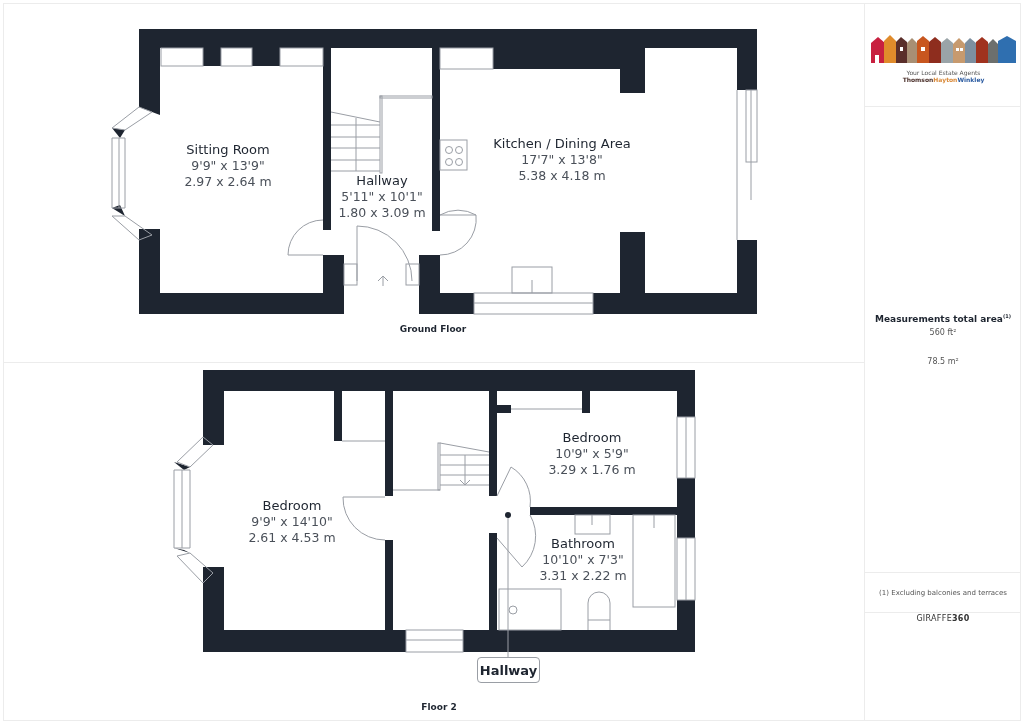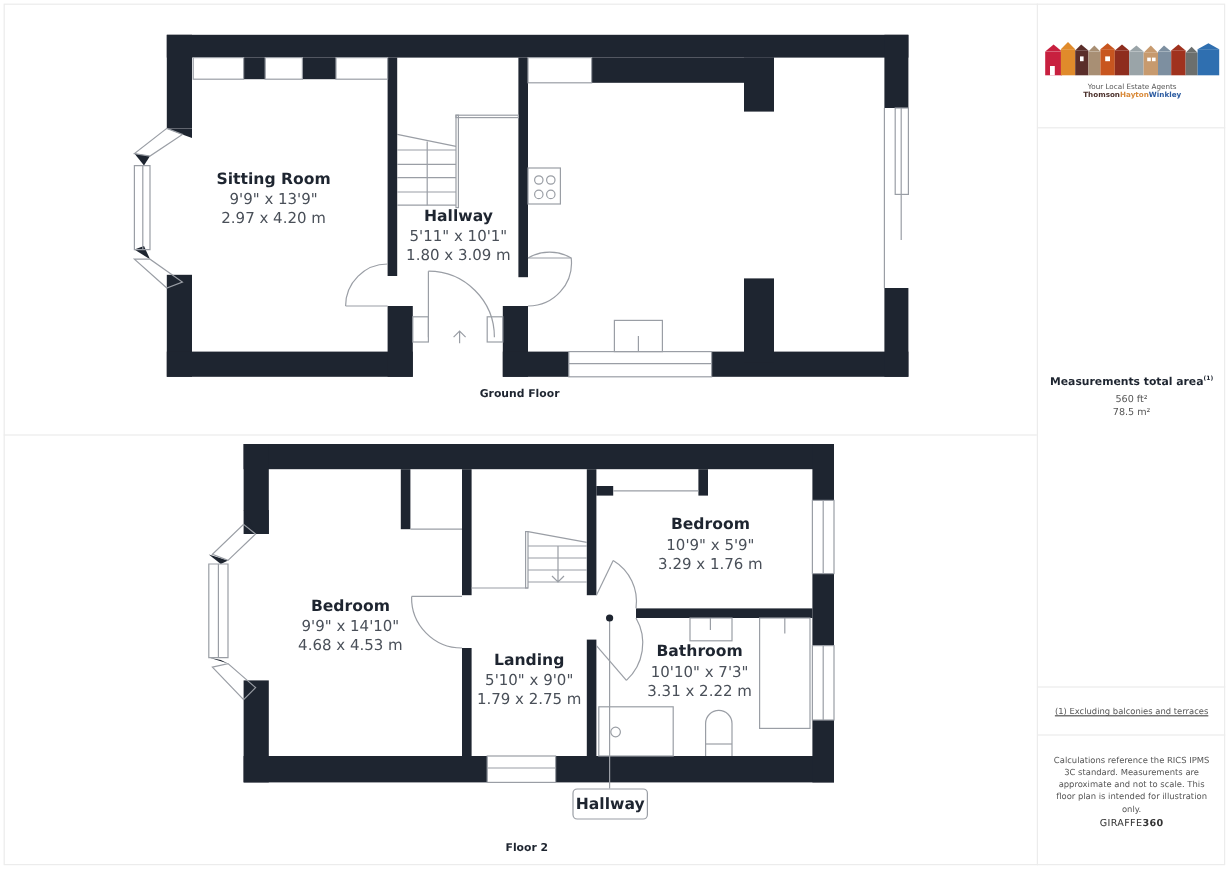--- a/index.html
+++ b/index.html
@@ -4,21 +4,21 @@
 <style>
   html,body{margin:0;padding:0;background:#ffffff;}
   body{width:1024px;height:724px;position:relative;overflow:hidden;font-family:"DejaVu Sans","Liberation Sans",sans-serif;color:#1e2530;}
   .frame{position:absolute;left:3px;top:3px;width:1018px;height:718px;border:1px solid #ececec;box-sizing:border-box;}
   .plan-area{position:absolute;left:0;top:0;width:864px;height:724px;}
   .hsep{position:absolute;left:3px;top:362px;width:861px;height:1px;background:#ececec;}
   .side{position:absolute;left:864px;top:3px;width:157px;height:718px;border-left:1px solid #ececec;box-sizing:border-box;}
   .side .cell{position:absolute;left:0;width:100%;box-sizing:border-box;border-bottom:1px solid #ececec;text-align:center;}
   svg.plan{position:absolute;left:0;top:0;}
   .lbl{position:absolute;text-align:center;white-space:nowrap;transform:translateX(-50%);line-height:1.25;}
-  .rname{font-weight:bold;font-size:13px;color:#1e2530;}
+  .rname{font-weight:normal;font-size:13px;color:#1e2530;}
   .rdim{font-size:12.5px;color:#4a5059;}
   .floor-title{position:absolute;font-size:9px;font-weight:bold;color:#1e2530;transform:translateX(-50%);}
   .hall-tag{position:absolute;left:477px;top:657px;width:63px;height:26px;border:1px solid #9a9ea5;border-radius:4px;background:#fff;font-weight:bold;font-size:13px;display:flex;align-items:center;justify-content:center;box-sizing:border-box;}
   .logo-wrap{position:absolute;left:0;top:30px;width:157px;text-align:center;}
   .tag-line{font-size:6px;color:#555;margin-top:2px;}
   .tag-line b.t{color:#4a2f2a;}
   .tag-line b.h{color:#d98a3a;}
   .tag-line b.w{color:#2a5aa0;}
   .area-title{font-size:9px;font-weight:bold;color:#1e2530;}
   .area-val{font-size:8px;color:#555;margin-top:4px;}
@@ -202,38 +202,38 @@
       <line x1="508" y1="515" x2="508" y2="657"></line>
     </g>
     <circle cx="508" cy="515" r="3" fill="#1e2530"></circle>
   </svg>
 
   <div class="hsep"></div>
 
   <div class="lbl" style="left:228px;top:142px;">
     <div class="rname">Sitting Room</div>
     <div class="rdim">9'9" x 13'9"</div>
-    <div class="rdim">2.97 x 4.20 m</div>
+    <div class="rdim">2.97 x 2.64 m</div>
   </div>
   <div class="lbl" style="left:382px;top:173px;">
     <div class="rname">Hallway</div>
     <div class="rdim">5'11" x 10'1"</div>
     <div class="rdim">1.80 x 3.09 m</div>
   </div>
+  <div class="lbl" style="left:562px;top:136px;">
+    <div class="rname">Kitchen / Dining Area</div>
+    <div class="rdim">17'7" x 13'8"</div>
+    <div class="rdim">5.38 x 4.18 m</div>
+  </div>
   <div class="floor-title" style="left:433px;top:324px;">Ground Floor</div>
 
   <div class="lbl" style="left:292px;top:498px;">
     <div class="rname">Bedroom</div>
     <div class="rdim">9'9" x 14'10"</div>
-    <div class="rdim">4.68 x 4.53 m</div>
-  </div>
-  <div class="lbl" style="left:441px;top:543px;">
-    <div class="rname">Landing</div>
-    <div class="rdim">5'10" x 9'0"</div>
-    <div class="rdim">1.79 x 2.75 m</div>
+    <div class="rdim">2.61 x 4.53 m</div>
   </div>
   <div class="lbl" style="left:592px;top:430px;">
     <div class="rname">Bedroom</div>
     <div class="rdim">10'9" x 5'9"</div>
     <div class="rdim">3.29 x 1.76 m</div>
   </div>
   <div class="lbl" style="left:583px;top:536px;">
     <div class="rname">Bathroom</div>
     <div class="rdim">10'10" x 7'3"</div>
     <div class="rdim">3.31 x 2.22 m</div>
@@ -280,25 +280,24 @@
         <span>Your Local Estate Agents</span>
         <b class="t">Thomson</b><b class="h">Hayton</b><b class="w">Winkley</b>
       </div>
     </div>
   </div>
 
   <div class="cell" style="top:104px;height:466px;">
     <div style="position:absolute;top:206px;left:0;width:100%;">
       <div class="area-title"><span>Measurements total area</span><sup style="font-size:5px;">(1)</sup></div>
       <div class="area-val">560 ft²</div>
-      <div class="area-val" style="margin-top:2px;">78.5 m²</div>
+      <div class="area-val" style="margin-top:20px;">78.5 m²</div>
     </div>
   </div>
 
   <div class="cell" style="top:570px;height:40px;">
-    <div class="small" style="padding-top:15px;text-decoration:underline;">(1) Excluding balconies and terraces</div>
+    <div class="small" style="padding-top:15px;">(1) Excluding balconies and terraces</div>
   </div>
 
   <div class="cell" style="top:610px;height:108px;border-bottom:none;">
-    <div class="small" style="padding:16px 12px 0 12px;">Calculations reference the RICS IPMS 3C standard. Measurements are approximate and not to scale. This floor plan is intended for illustration only.</div>
     <div class="giraffe" style="margin-top:1px;"><span>GIRAFFE</span><b>360</b></div>
   </div>
 </div>
 
 </body></html>

